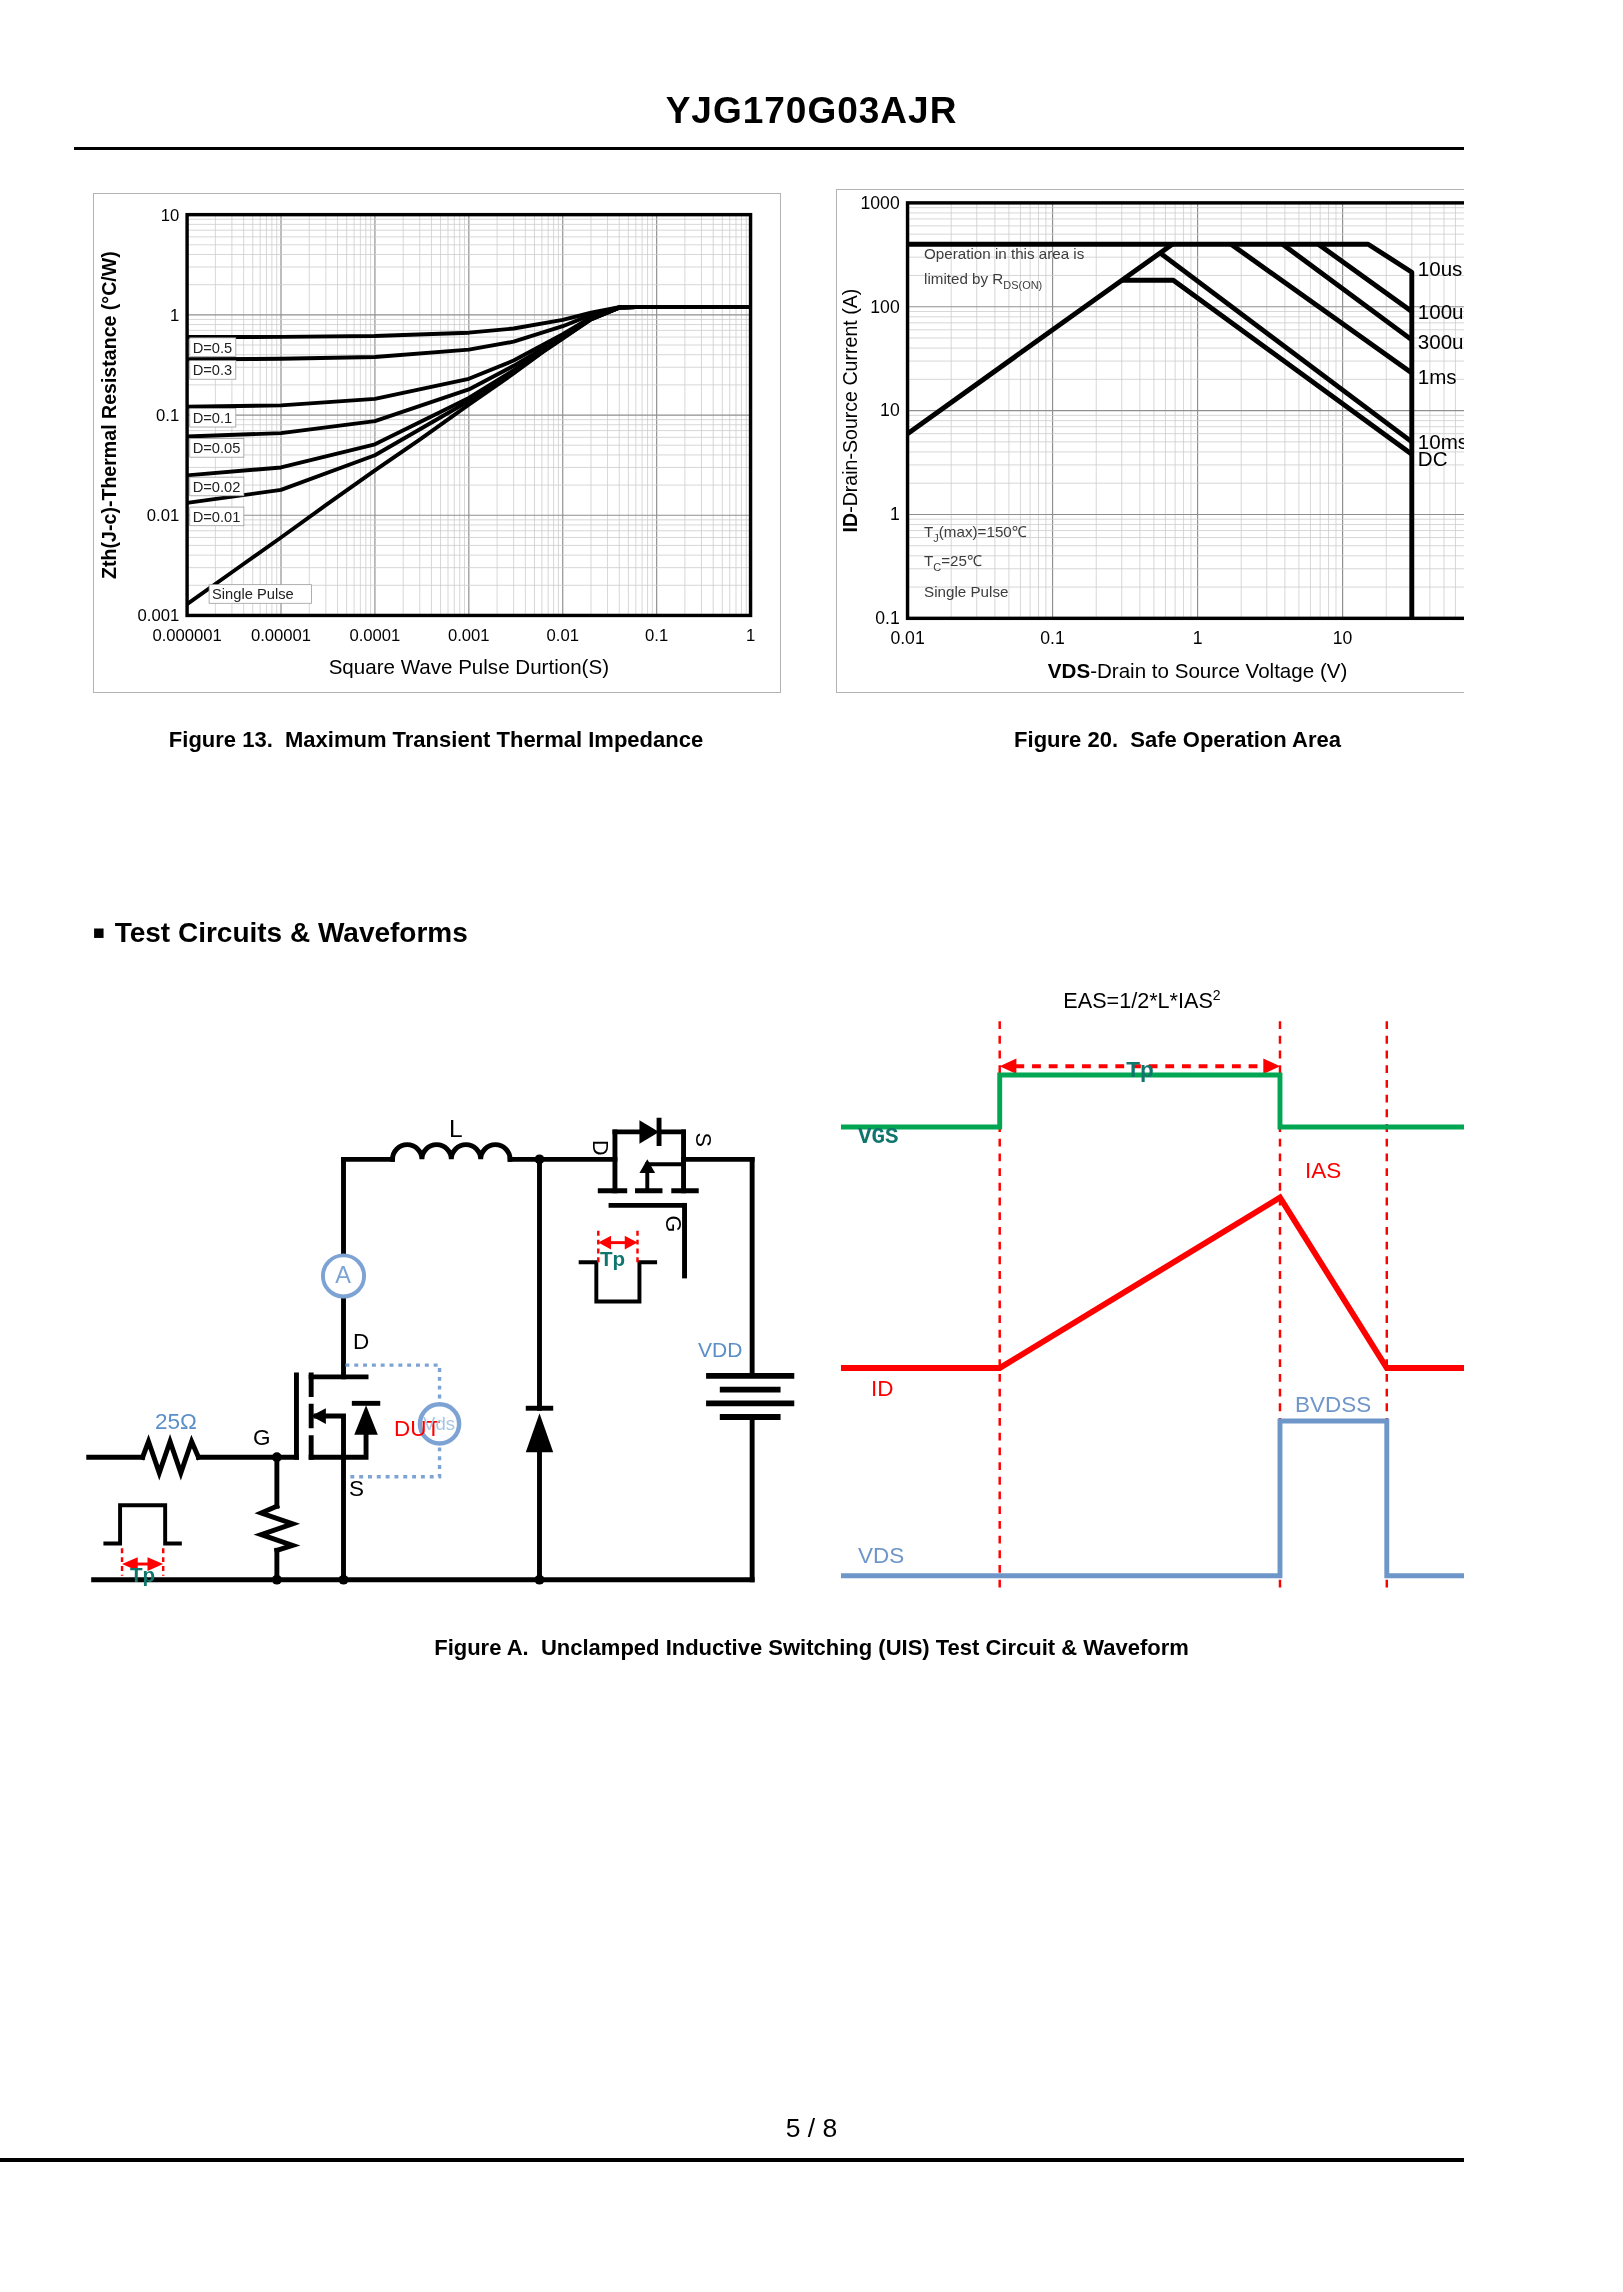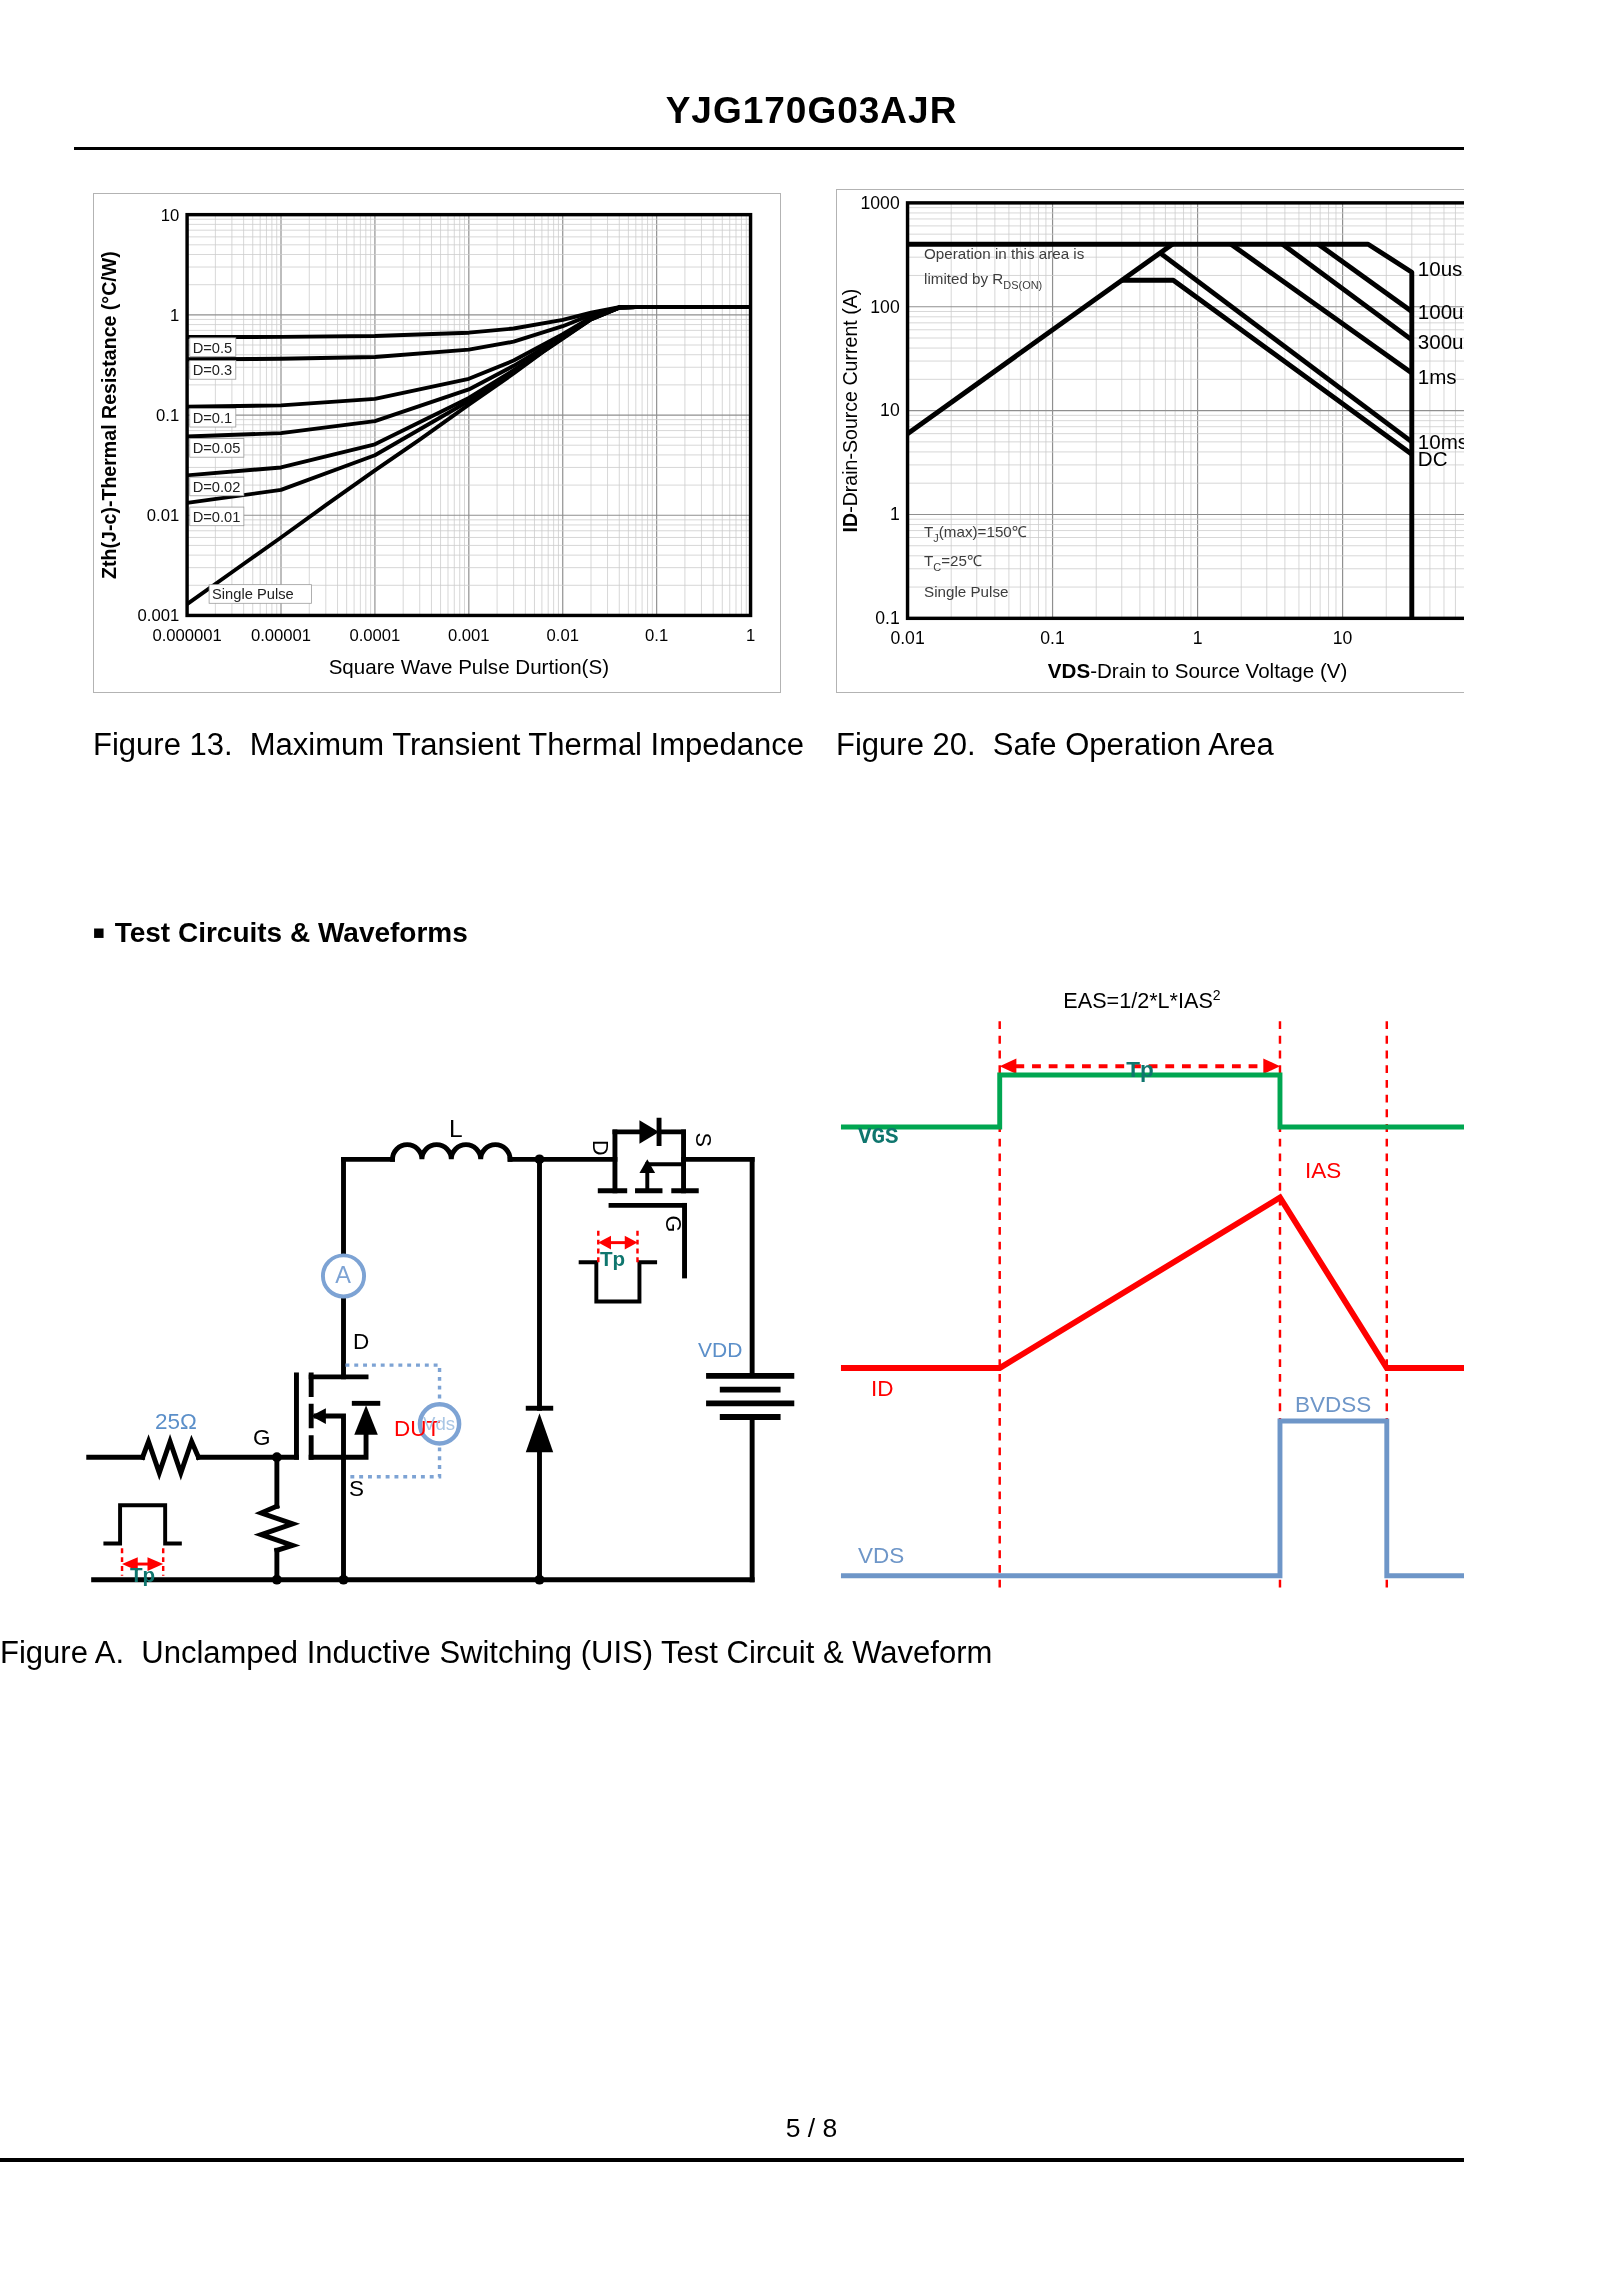--- a/index.html
+++ b/index.html
@@ -6,21 +6,21 @@
   .page{position:relative;width:1464px;height:2293px;background:#fff;
         font-family:"Liberation Sans",sans-serif;color:#000;overflow:hidden;}
   .abs{position:absolute;}
   .title{left:0;top:90px;width:1623px;text-align:center;font-size:37px;font-weight:bold;letter-spacing:1px;}
   .hr{background:#000;}
   .top-hr{left:74px;top:147px;width:1475px;height:2.9px;}
   .bottom-hr{left:0;top:2158px;width:1623px;height:3.9px;}
   .chart-box{border:1px solid #b3b3b3;background:#fff;}
   .fig13-box{left:93px;top:193px;width:686px;height:498px;}
   .fig14-box{left:836px;top:189px;width:683px;height:502px;}
-  .caption{font-size:31px;white-space:pre;}
+  .caption{font-size:22px;text-align:center;white-space:pre;font-weight:bold;}
   .cap13{left:93px;top:727px;width:686px;}
   .cap14{left:836px;top:727px;width:683px;}
   .capA{left:0;top:1635px;width:1623px;}
   .section{left:93px;top:917px;font-size:28px;font-weight:bold;}
   .section .bullet{font-size:19.6px;vertical-align:2.9px;margin-right:9.8px;}
   .figA{left:59px;top:980px;width:1529px;height:647px;}
   .figA svg{position:absolute;left:0;top:0;}
   .lbl{position:absolute;white-space:pre;line-height:1;}
   .ctr{transform:translate(-50%,-50%);}
   .rot{transform:rotate(90deg);transform-origin:center center;}

